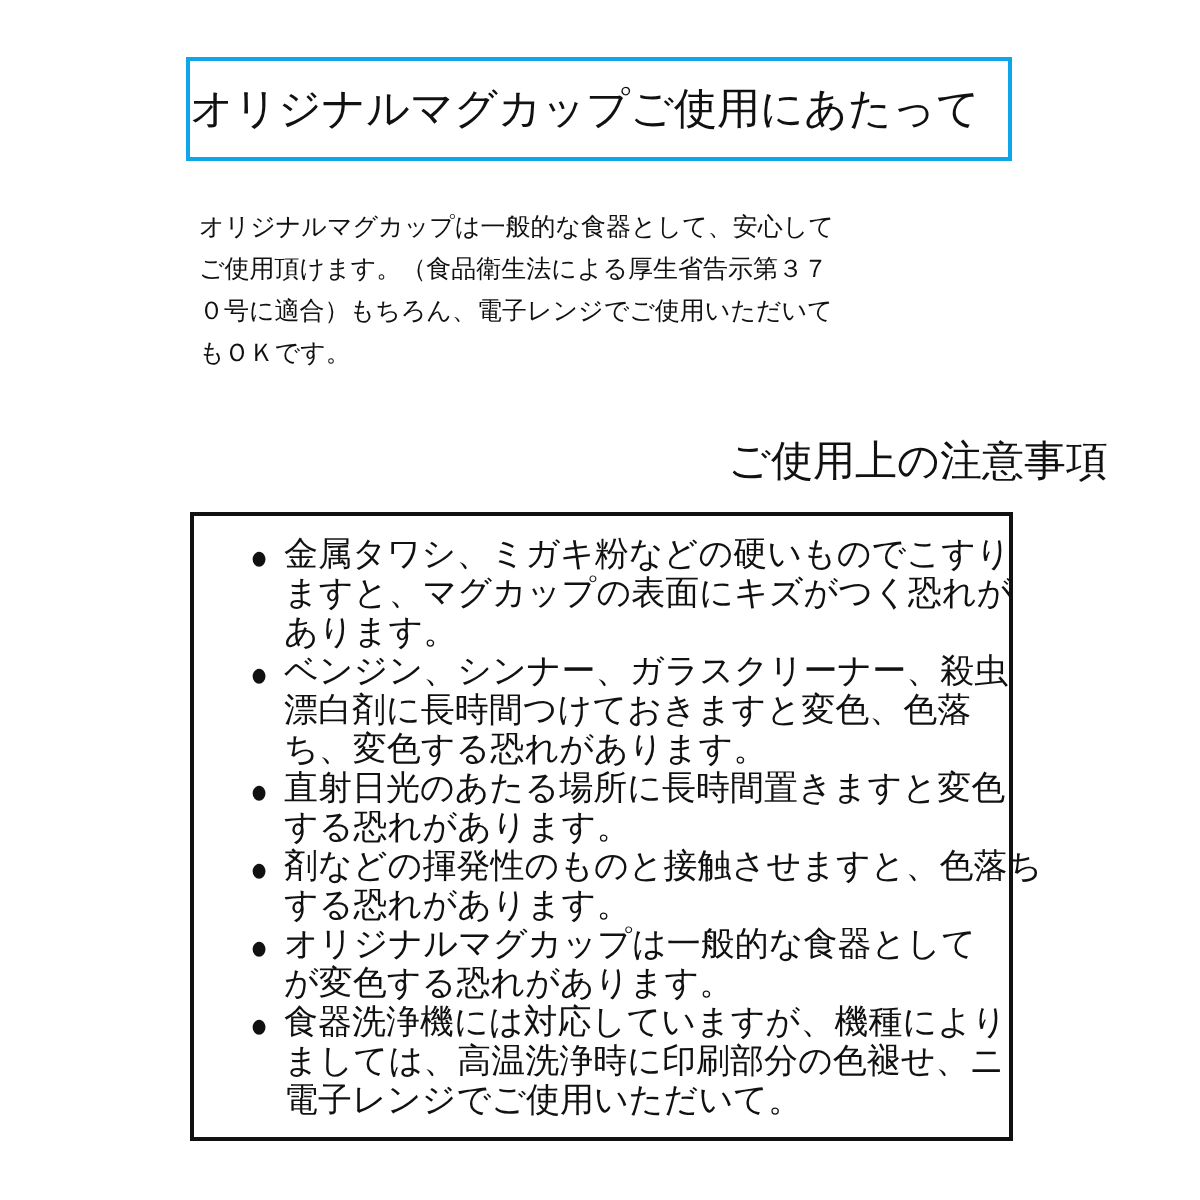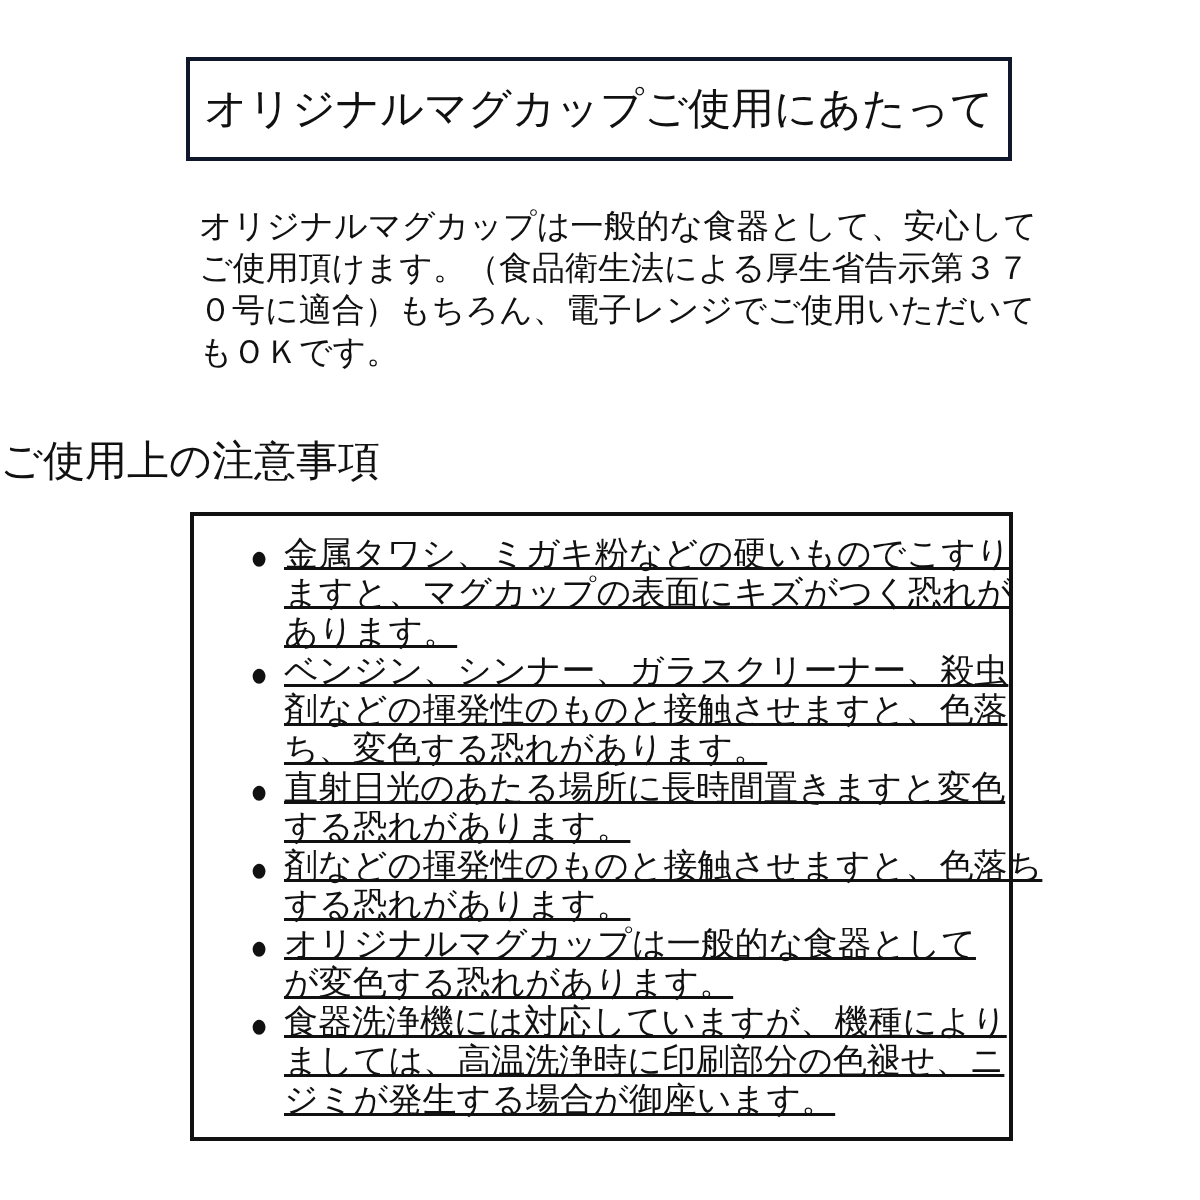--- a/index.html
+++ b/index.html
@@ -14,45 +14,45 @@
     color: #111111;
     font-family: "Liberation Sans", sans-serif;
     overflow: hidden;
   }
   .title-box {
     position: absolute;
     left: 186px;
     top: 57px;
     width: 818px;
     height: 96px;
-    border: 4px solid #0f172a;
+    border: 4px solid #0ea5e9;
     display: flex;
     align-items: center;
-    justify-content: center;
+    justify-content: flex-start;
   }
   .title-box .title-text {
     font-size: 43px;
     letter-spacing: 0px;
     white-space: pre;
   }
   .intro-paragraph {
     position: absolute;
     left: 199px;
     top: 205px;
     width: 860px;
-    font-size: 33px;
+    font-size: 25px;
     line-height: 42px;
     white-space: pre;
   }
   .section-heading {
     position: absolute;
     left: 0;
     top: 433px;
     width: 1108px;
-    text-align: left;
+    text-align: right;
     font-size: 42px;
     white-space: pre;
   }
   .notice-box {
     position: absolute;
     left: 190px;
     top: 512px;
     width: 815px;
     height: 621px;
     border: 4px solid #111111;
@@ -74,21 +74,20 @@
     font-size: 30px;
     line-height: 39px;
     transform: scaleY(1.15);
     transform-origin: top left;
   }
   .notice-item .item-text {
     flex: 1 1 auto;
     font-size: 34px;
     line-height: 39px;
     white-space: pre;
-    text-decoration: underline;
   }
 </style>
 </head>
 <body>
 
 <div class="title-box">
   <span class="title-text">オリジナルマグカップご使用にあたって</span>
 </div>
 
 <div class="intro-paragraph">オリジナルマグカップは一般的な食器として、安心して
@@ -102,21 +101,21 @@
   <div class="notice-list">
     <div class="notice-item">
       <span class="bullet">●</span>
       <span class="item-text">金属タワシ、ミガキ粉などの硬いものでこすり
 ますと、マグカップの表面にキズがつく恐れが
 あります。</span>
     </div>
     <div class="notice-item">
       <span class="bullet">●</span>
       <span class="item-text">ベンジン、シンナー、ガラスクリーナー、殺虫
-剤などの揮発性のものと接触させますと、色落
+漂白剤に長時間つけておきますと変色、色落
 ち、変色する恐れがあります。</span>
     </div>
     <div class="notice-item">
       <span class="bullet">●</span>
       <span class="item-text">直射日光のあたる場所に長時間置きますと変色
 する恐れがあります。</span>
     </div>
     <div class="notice-item">
       <span class="bullet">●</span>
       <span class="item-text">剤などの揮発性のものと接触させますと、色落ち
@@ -124,16 +123,16 @@
     </div>
     <div class="notice-item">
       <span class="bullet">●</span>
       <span class="item-text">オリジナルマグカップは一般的な食器として
 が変色する恐れがあります。</span>
     </div>
     <div class="notice-item">
       <span class="bullet">●</span>
       <span class="item-text">食器洗浄機には対応していますが、機種により
 ましては、高温洗浄時に印刷部分の色褪せ、ニ
-ジミが発生する場合が御座います。</span>
+電子レンジでご使用いただいて。</span>
     </div>
   </div>
 </div>
 
 </body></html>

